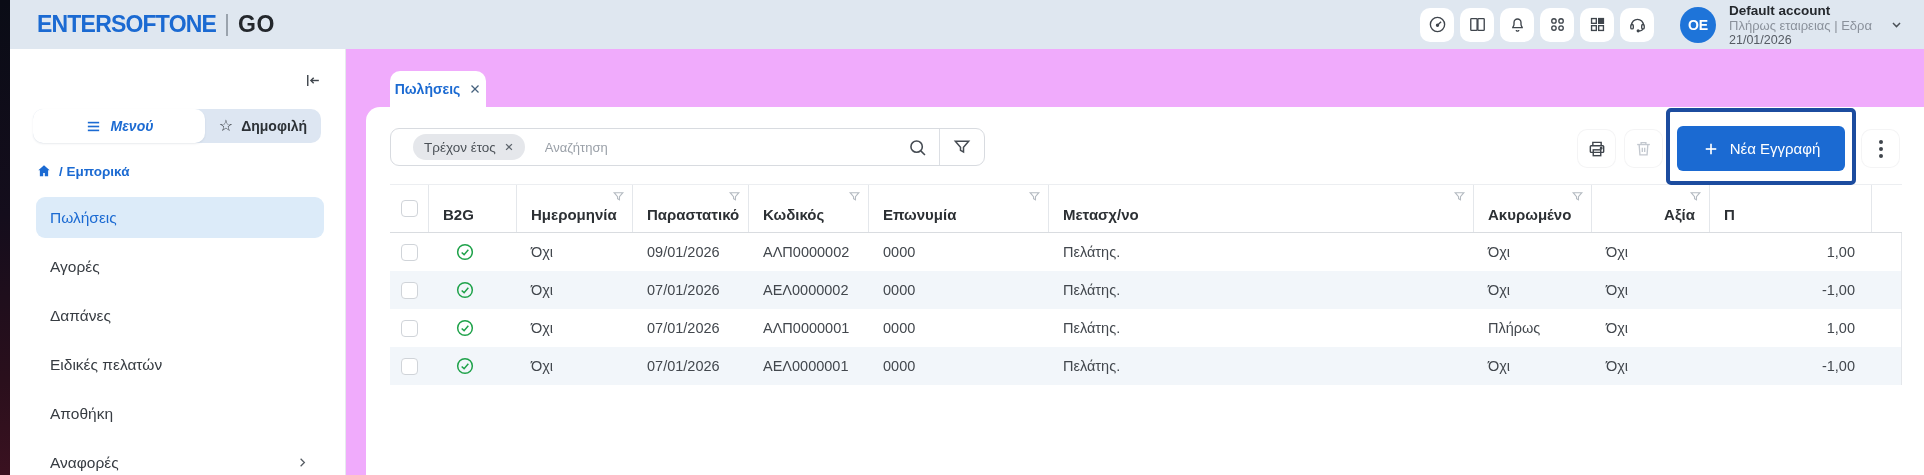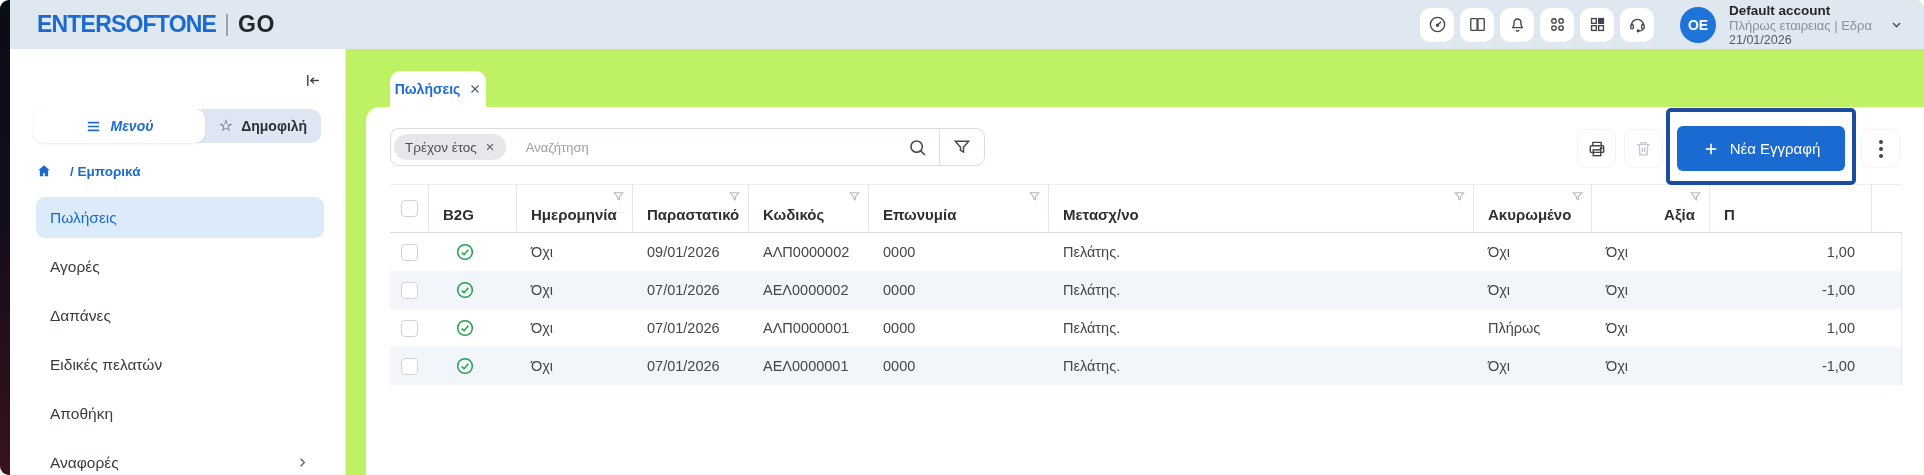--- a/index.html
+++ b/index.html
@@ -1,17 +1,17 @@
 <!DOCTYPE html>
 <html><head>
 <meta charset="utf-8">
 <style>
   * { margin:0; padding:0; box-sizing:border-box; }
   html,body { width:1924px; height:475px; font-family:"Liberation Sans", sans-serif; }
-  #app { position:relative; width:1924px; height:475px; background:#bef264; overflow:hidden;border-radius:9px; }
+  #app { position:relative; width:1924px; height:475px; background:#f0abfc; overflow:hidden; }
 
   
   .stripe { position:absolute; left:0; top:0; width:10px; height:475px;
             background:linear-gradient(180deg,#0a0c16 0%,#140d1c 45%,#2a0f1c 80%,#3a1120 100%); }
 
   
   .topbar { position:absolute; left:10px; top:0; width:1914px; height:49px;
             background:#dfe7f0; display:flex; align-items:center; }
   .logo { display:flex; align-items:center; margin-left:27px; gap:10px; }
   .logo-primary { color:#1b6ad2; font-weight:bold; font-size:23px; letter-spacing:-0.8px; }
@@ -37,41 +37,41 @@
                   display:flex; align-items:center; justify-content:center; color:#3f454c; }
   .seg { position:absolute; left:23px; top:60px; width:288px; height:34px;
          background:#dde6f2; border-radius:10px; display:flex; }
   .seg-menu { width:172px; height:34px; background:#fff; border-radius:10px;
               display:flex; align-items:center; justify-content:center; gap:9px;
               color:#1b6ad2; font-weight:bold; font-size:14px;
               box-shadow:0 1px 2px rgba(40,60,90,0.10);font-style:italic; }
   .seg-fav { flex:1; display:flex; align-items:center; justify-content:center; gap:8px;
              color:#2c3136; font-weight:bold; font-size:14px; }
   .star-glyph { font-size:16px; font-weight:normal; color:#2c3136; line-height:1; }
-  .breadcrumb { position:absolute; left:26px; top:114px; display:flex; align-items:center; gap:18px;
+  .breadcrumb { position:absolute; left:26px; top:114px; display:flex; align-items:center; gap:7px;
                 color:#1b6ad2; font-size:13.5px; font-weight:bold; }
   .menu-list { position:absolute; left:26px; top:148px; width:288px; display:flex;
                flex-direction:column; gap:8px; }
   .menu-item { height:41px; border-radius:9px; display:flex; align-items:center;
                padding:0 14px; font-size:15.5px; color:#373c42; }
   .menu-item.selected { background:#dcebf9; color:#1b6ad2; }
   .menu-item .chev-right { margin-left:auto; color:#565c63; display:flex; }
 
   
   .panel { position:absolute; left:366px; top:107px; width:1558px; height:368px;
            background:#fff; border-radius:14px 0 0 0; }
   .tab { position:absolute; left:390px; top:71px; width:96px; height:36px; background:#fff;
          border-radius:10px 10px 0 0; display:flex; align-items:center; justify-content:center;
          gap:9px; color:#1b6ad2; font-weight:bold; font-size:14px; }
   .tab-close { display:flex; color:#46627e; }
 
   
   .searchbar { position:absolute; left:390px; top:128px; width:595px; height:38px;
                background:#fff; border:1px solid #d8dbe0; border-radius:9px;
-               display:flex; align-items:center; padding-left:3px; }
+               display:flex; align-items:center; padding-left:22px; }
   .chip { height:26px; background:#e5e7eb; border-radius:13px; display:flex; align-items:center;
           gap:8px; padding:0 11px; font-size:13.5px; color:#4b5157; flex:none; }
   .chip-close { display:flex; color:#5f666d; }
   .search-input { border:none; outline:none; background:transparent; flex:1; margin-left:20px;
                   font-size:13px; color:#3a3f45; font-family:Liberation Sans, sans-serif; }
   .search-input::placeholder { color:#9aa0a8; opacity:1; }
   .searchbar .vdiv { width:1px; height:36px; background:#dcdfe4; }
   .sb-icon { width:44px; height:36px; display:flex; align-items:center; justify-content:center;
              color:#454b52; flex:none; }
 

